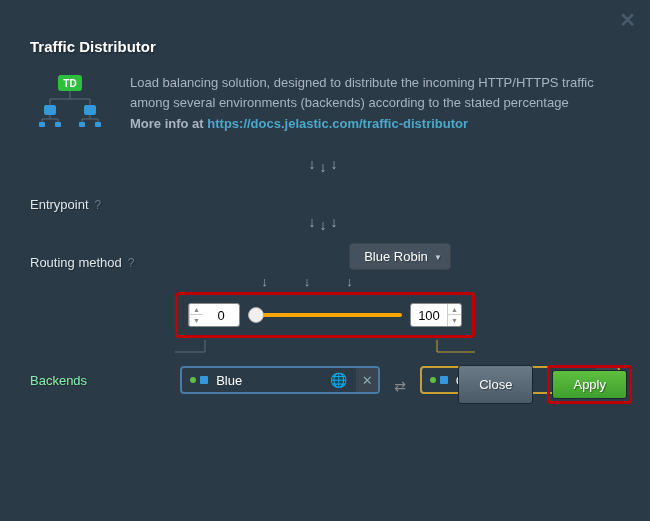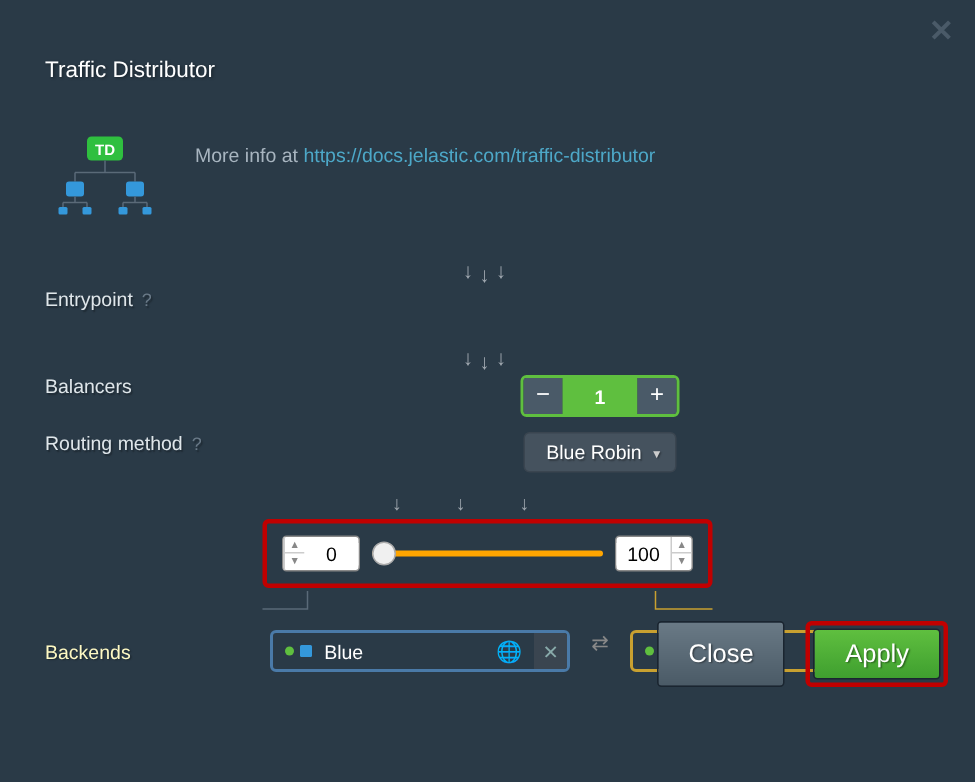--- a/index.html
+++ b/index.html
@@ -1,27 +1,27 @@
 <!DOCTYPE html>
 <html><head>
 <meta charset="utf-8">
 <style>
   * { box-sizing: border-box; margin: 0; padding: 0; }
   body { background: #2a3a47; font-family: -apple-system, Arial, sans-serif; font-size: 13px; color: #b8c5d0; width: 650px; height: 521px; overflow: hidden; }
   .dialog { padding: 10px 30px 30px 30px; position: relative; }
   .close-x { position: absolute; top: 8px; right: 14px; font-size: 20px; font-weight: bold; color: #4a5a68; cursor: pointer; }
-  .title { color: #fff; font-size: 15px; font-weight: 400; margin: 28px 0 18px 0; text-shadow: 1px 1px 2px rgba(0,0,0,0.4); }
+  .title { color: #fff; font-size: 15px; font-weight: 700; margin: 28px 0 18px 0; text-shadow: 1px 1px 2px rgba(0,0,0,0.4); }
   .intro { display: flex; gap: 20px; align-items: flex-start; margin-bottom: 20px; }
-  .td-icon { flex-shrink: 0; width: 80px; margin-top: 16px; }
+  .td-icon { flex-shrink: 0; width: 80px; }
   .desc { color: #a8b5c0; line-height: 1.5; }
-  .more { margin-top: 23px; color: #a8b5c0; }
+  .more { margin-top: 4px; color: #a8b5c0; font-weight: bold; }
   .link { color: #4da8c8; text-decoration: none; }
   .arrows { text-align: center; color: #a0a8b0; height: 18px; font-size: 14px; letter-spacing: 4px; }
   .arrows span:nth-child(2){position:relative;top:3px}
-  .row { display: flex; align-items: flex-start; min-height: 36px; margin: 2px 0; }
+  .row { display: flex; align-items: flex-end; min-height: 36px; margin: 2px 0; }
   .label { width: 150px; color: #dfe6ea; text-shadow: 1px 1px 1px rgba(0,0,0,0.3); display:flex; align-items:center; gap:6px; }
   .help { color: #6a7a88; font-size: 12px; }
   .field { flex: 1; display: flex; justify-content: center; align-items: center; gap: 12px; }
   .opt { color: #fff; text-shadow: 1px 1px 2px rgba(0,0,0,0.6); }
   .toggle { width: 36px; height: 18px; background: #0a94d6; border-radius: 9px; position: relative; box-shadow: inset 0 1px 2px rgba(0,0,0,0.5); cursor:pointer; }
   .toggle .knob { position: absolute; left: 2px; top: 2px; width: 14px; height: 14px; background: #e8eef2; border-radius: 50%; }
   .stepper { display: flex; align-items: center; border: 2px solid #5fbf3f; border-radius: 4px; overflow: hidden; height: 28px; }
   .stepper button { width: 26px; height: 100%; background: #4a5a68; color: #fff; border: none; font-size: 16px; cursor:pointer; }
   .stepper .val { width: 50px; text-align: center; background: #5fbf3f; color: #fff; font-weight: bold; height: 100%; display:flex; align-items:center; justify-content:center; }
   .select { background: #45525e; color: #fff; padding: 5px 22px 5px 14px; border-radius: 4px; position: relative; cursor:pointer; text-shadow:1px 1px 1px rgba(0,0,0,0.3); border:1px solid #3a4550; }
@@ -29,35 +29,35 @@
   .arr3 { text-align:center; color:#a0a8b0; letter-spacing:36px; font-size:13px; height:16px; margin-top:4px; }
   .ratio-box { border: 3px solid #c00000; border-radius: 4px; padding: 8px 10px; display: flex; align-items: center; gap: 8px; width: 300px; margin: 0 auto; }
   .numbox { display:flex; align-items:center; background:#fff; border:1px solid #888; border-radius:3px; height:24px; }
   .numbox input { width: 36px; border: none; text-align: center; font-size: 13px; outline:none; }
   .spinner { width: 14px; display:flex; flex-direction:column; border-left:1px solid #ccc; }
   .spinner div { height: 11px; font-size:7px; text-align:center; color:#888; line-height:11px; cursor:pointer; }
   .spinner div:first-child{border-bottom:1px solid #ccc}
   .slider-track { flex:1; height:4px; background:#ffa500; border-radius:2px; position:relative; }
   .slider-thumb { position:absolute; left:0; top:-6px; width:16px; height:16px; background:#f0f0f0; border-radius:50%; border:1px solid #aaa; cursor:pointer; }
   .backend-row { display:flex; align-items:center; }
-  .back-label { width: 150px; color:#fef9c3; text-shadow:1px 1px 1px rgba(0,0,0,0.3);}
-  .back-fields { flex:1; display:flex; align-items:flex-start; gap:14px; justify-content:center; }
+  .back-label { width: 150px; color:#86efac; text-shadow:1px 1px 1px rgba(0,0,0,0.3);}
+  .back-fields { flex:1; display:flex; align-items:flex-end; gap:14px; justify-content:center; }
   .env-sel { display:flex; align-items:center; width: 200px; height:28px; border-radius:4px; overflow:hidden; }
   .env-sel.blue { border:2px solid #4a7aa8; background:#2a3a47; }
   .env-sel.green { border:2px solid #c8a030; background:#2a3a47; }
   .env-body { flex:1; display:flex; align-items:center; gap:8px; padding:0 8px; color:#fff; }
   .env-dot { width:6px; height:6px; border-radius:50%; background:#5fbf3f; margin-right:-4px; }
   .env-node { width:8px; height:8px; background:#3498db; border-radius:1px; }
   .globe { color:#4da8c8; font-size:14px; margin-left:auto; }
   .env-x { width:22px; height:100%; background:#3a4550; color:#8aa; display:flex; align-items:center; justify-content:center; font-size:13px; cursor:pointer; }
   .swap { color:#888; font-size:14px; }
   .connectors { height: 26px; position:relative; width:300px; margin:0 auto; }
   .connectors svg { width:100%; height:100%; }
   .footer { position:absolute; bottom:20px; right:18px; display:flex; gap:14px; }
-  .btn { padding: 6px 20px; border-radius:3px; border:1px solid #1a2530; font-size:17px; cursor:pointer; }
+  .btn { padding: 6px 20px; border-radius:3px; border:1px solid #1a2530; font-size:13px; cursor:pointer; }
   .btn-close { background: linear-gradient(#6a7a86,#4a5a66); color:#fff; text-shadow:1px 1px 1px rgba(0,0,0,0.4); }
   .btn-apply { background: linear-gradient(#5fbf3f,#3f9f2f); color:#fff; text-shadow:1px 1px 1px rgba(0,0,0,0.4);text-align:right; }
   .apply-box { border:3px solid #c00000; border-radius:4px; padding:2px; }
 </style>
 </head>
 <body>
 
 <div class="dialog">
   <div class="close-x">✕</div>
   <div class="title">Traffic Distributor</div>
@@ -81,49 +81,38 @@
           <rect x="25" y="49" width="6" height="5" rx="1" fill="#3498db"></rect>
         <line x1="60" y1="42" x2="60" y2="46" stroke="#5a6a78"></line>
         <line x1="52" y1="46" x2="68" y2="46" stroke="#5a6a78"></line>
         <line x1="52" y1="46" x2="52" y2="49" stroke="#5a6a78"></line>
           <line x1="68" y1="46" x2="68" y2="49" stroke="#5a6a78"></line>
         <rect x="49" y="49" width="6" height="5" rx="1" fill="#3498db"></rect>
           <rect x="65" y="49" width="6" height="5" rx="1" fill="#3498db"></rect>
       </svg>
     </div>
     <div>
+      <div class="desc">Load balancing solution, designed to distribute the incoming HTTP/HTTPS traffic among several environments (backends) according to the stated percentage</div>
       <div class="more">
         <span>More info at </span><a class="link">https://docs.jelastic.com/traffic-distributor</a>
       </div>
     </div>
   </div>
 
   <div class="arrows"><span>↓</span><span>↓</span><span>↓</span></div>
 
   <div class="row">
     <div class="label">
         <span>Entrypoint</span> 
         <span class="help">?</span>
       </div>
   </div>
 
   <div class="arrows"><span>↓</span><span>↓</span><span>↓</span></div>
 
-  <div class="row">
-    <div class="label">
-        <span>Balancers</span>
-      </div>
-    <div class="field">
-      <div class="stepper">
-        <button>−</button>
-        <div class="val">1</div>
-        <button>+</button>
-      </div>
-    </div>
-  </div>
 
   <div class="row">
     <div class="label">
         <span>Routing method</span> 
         <span class="help">?</span>
       </div>
     <div class="field">
       <div class="select">Blue Robin</div>
     </div>
   </div>

